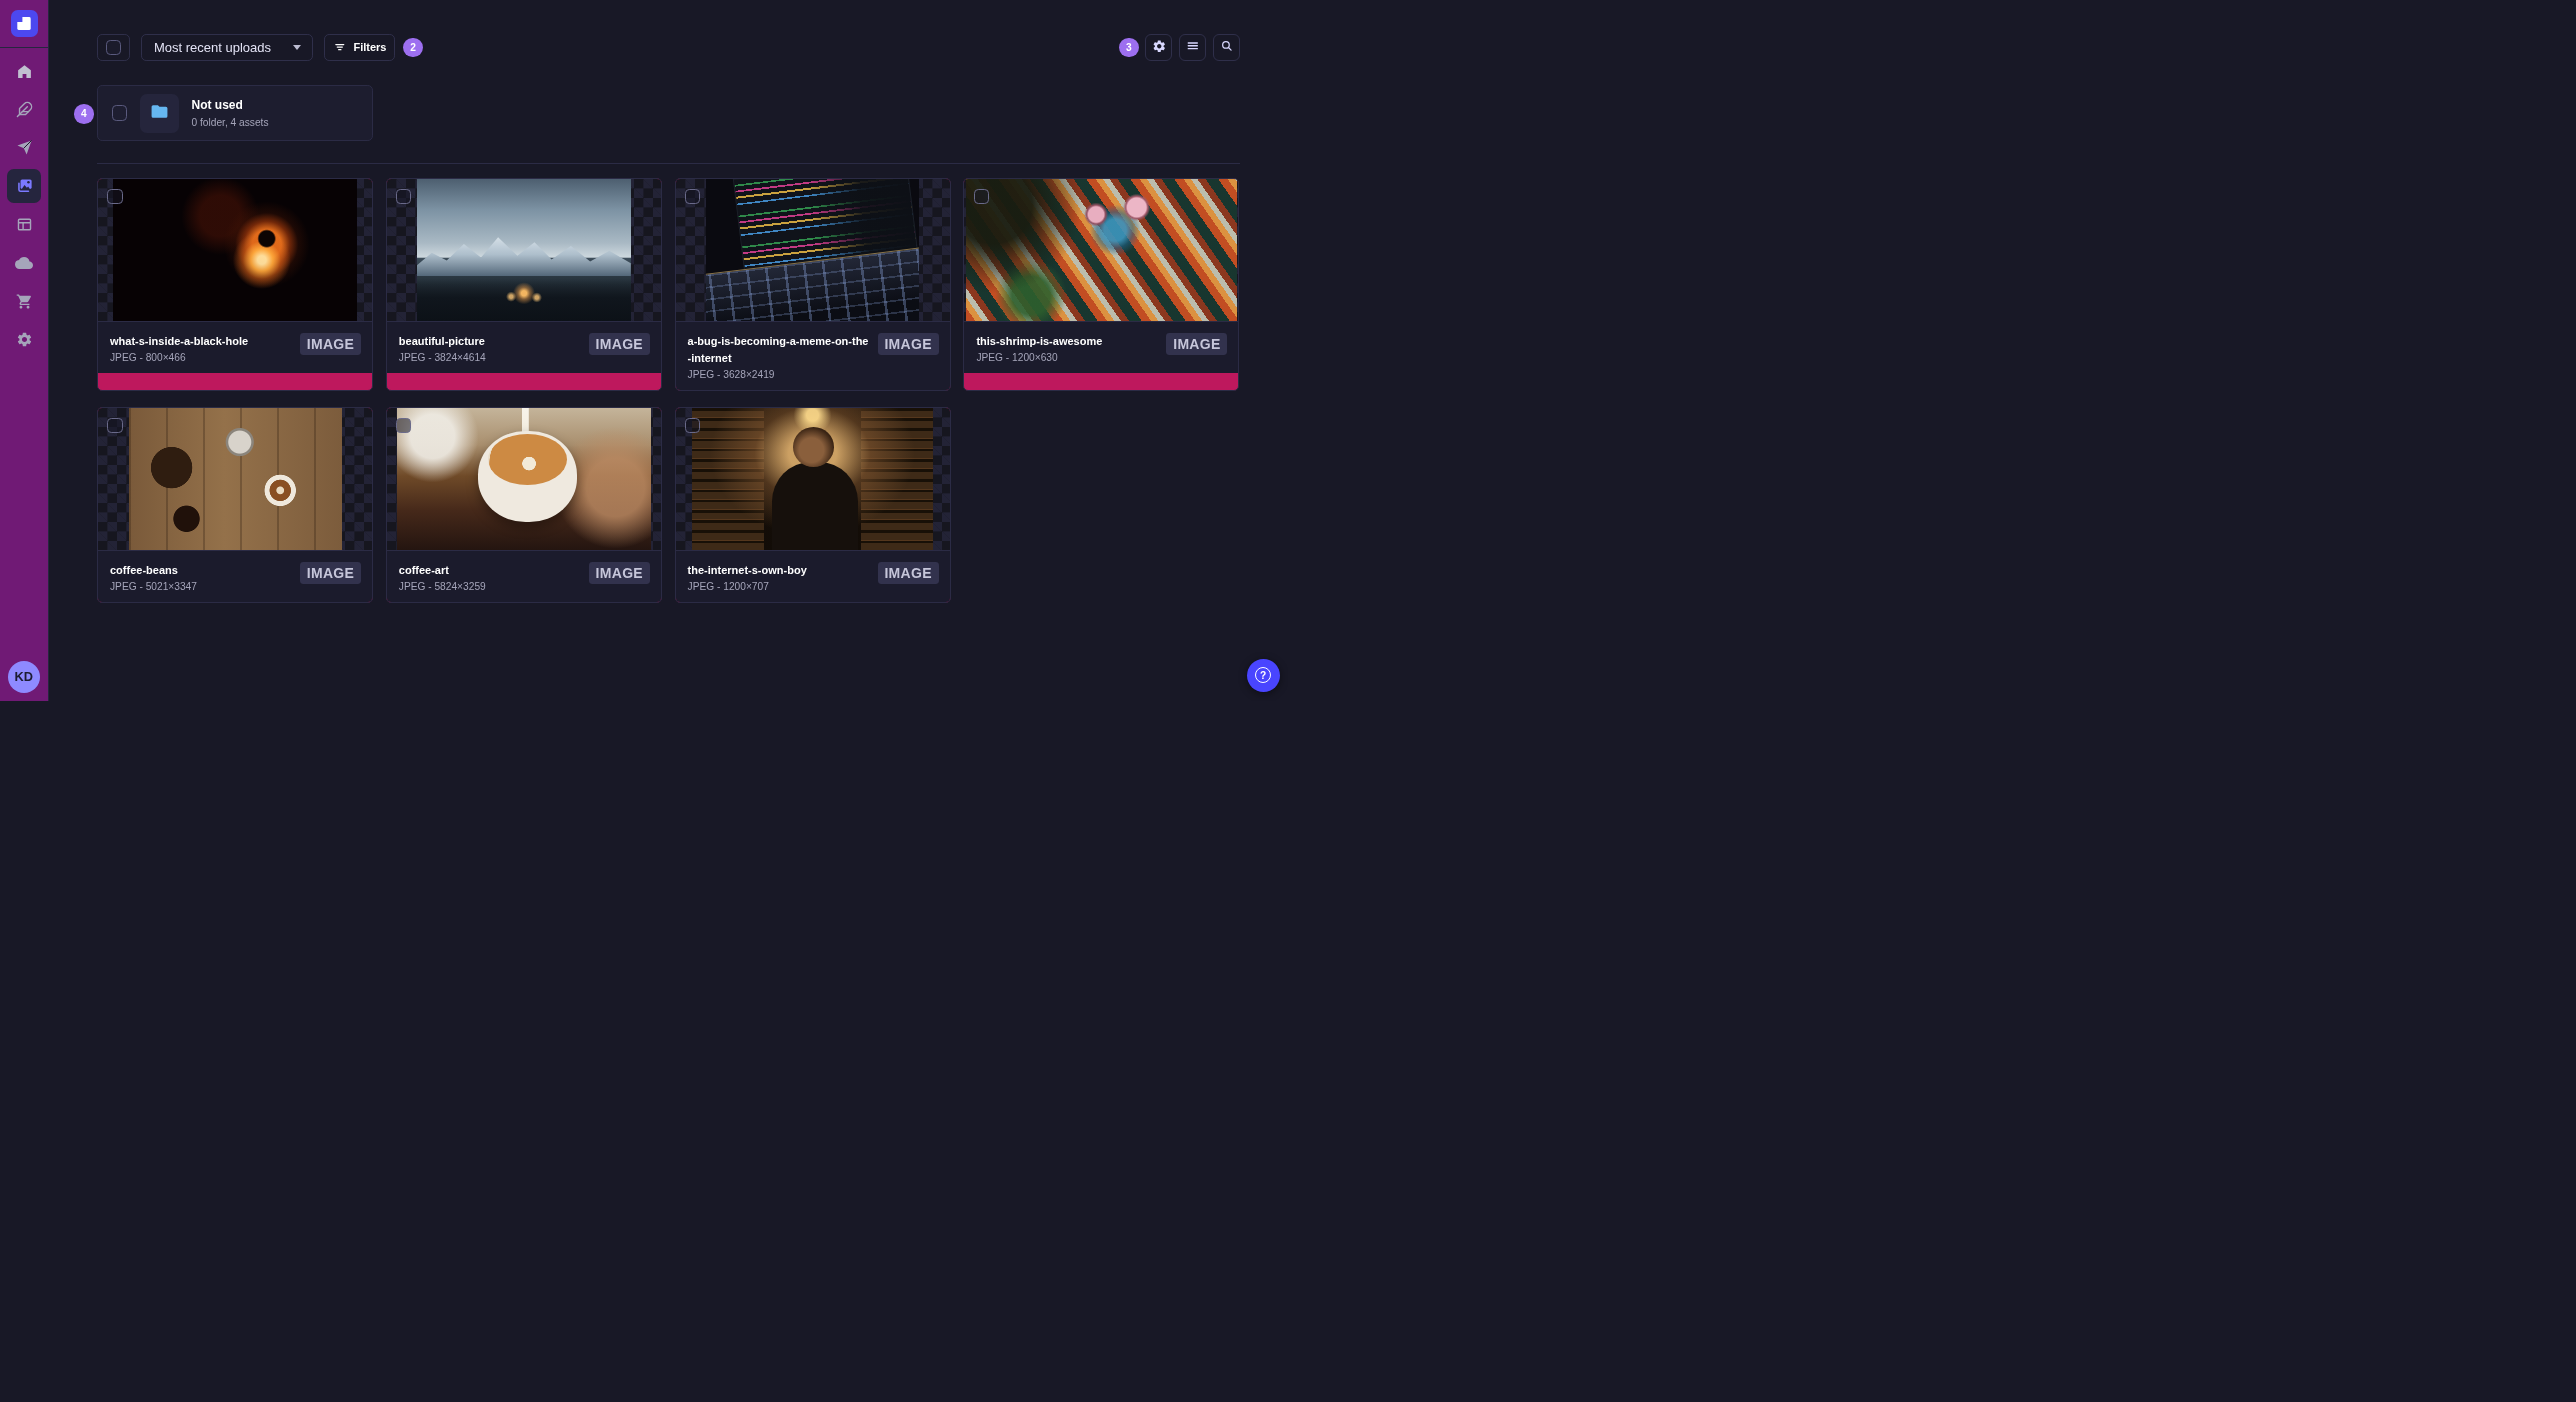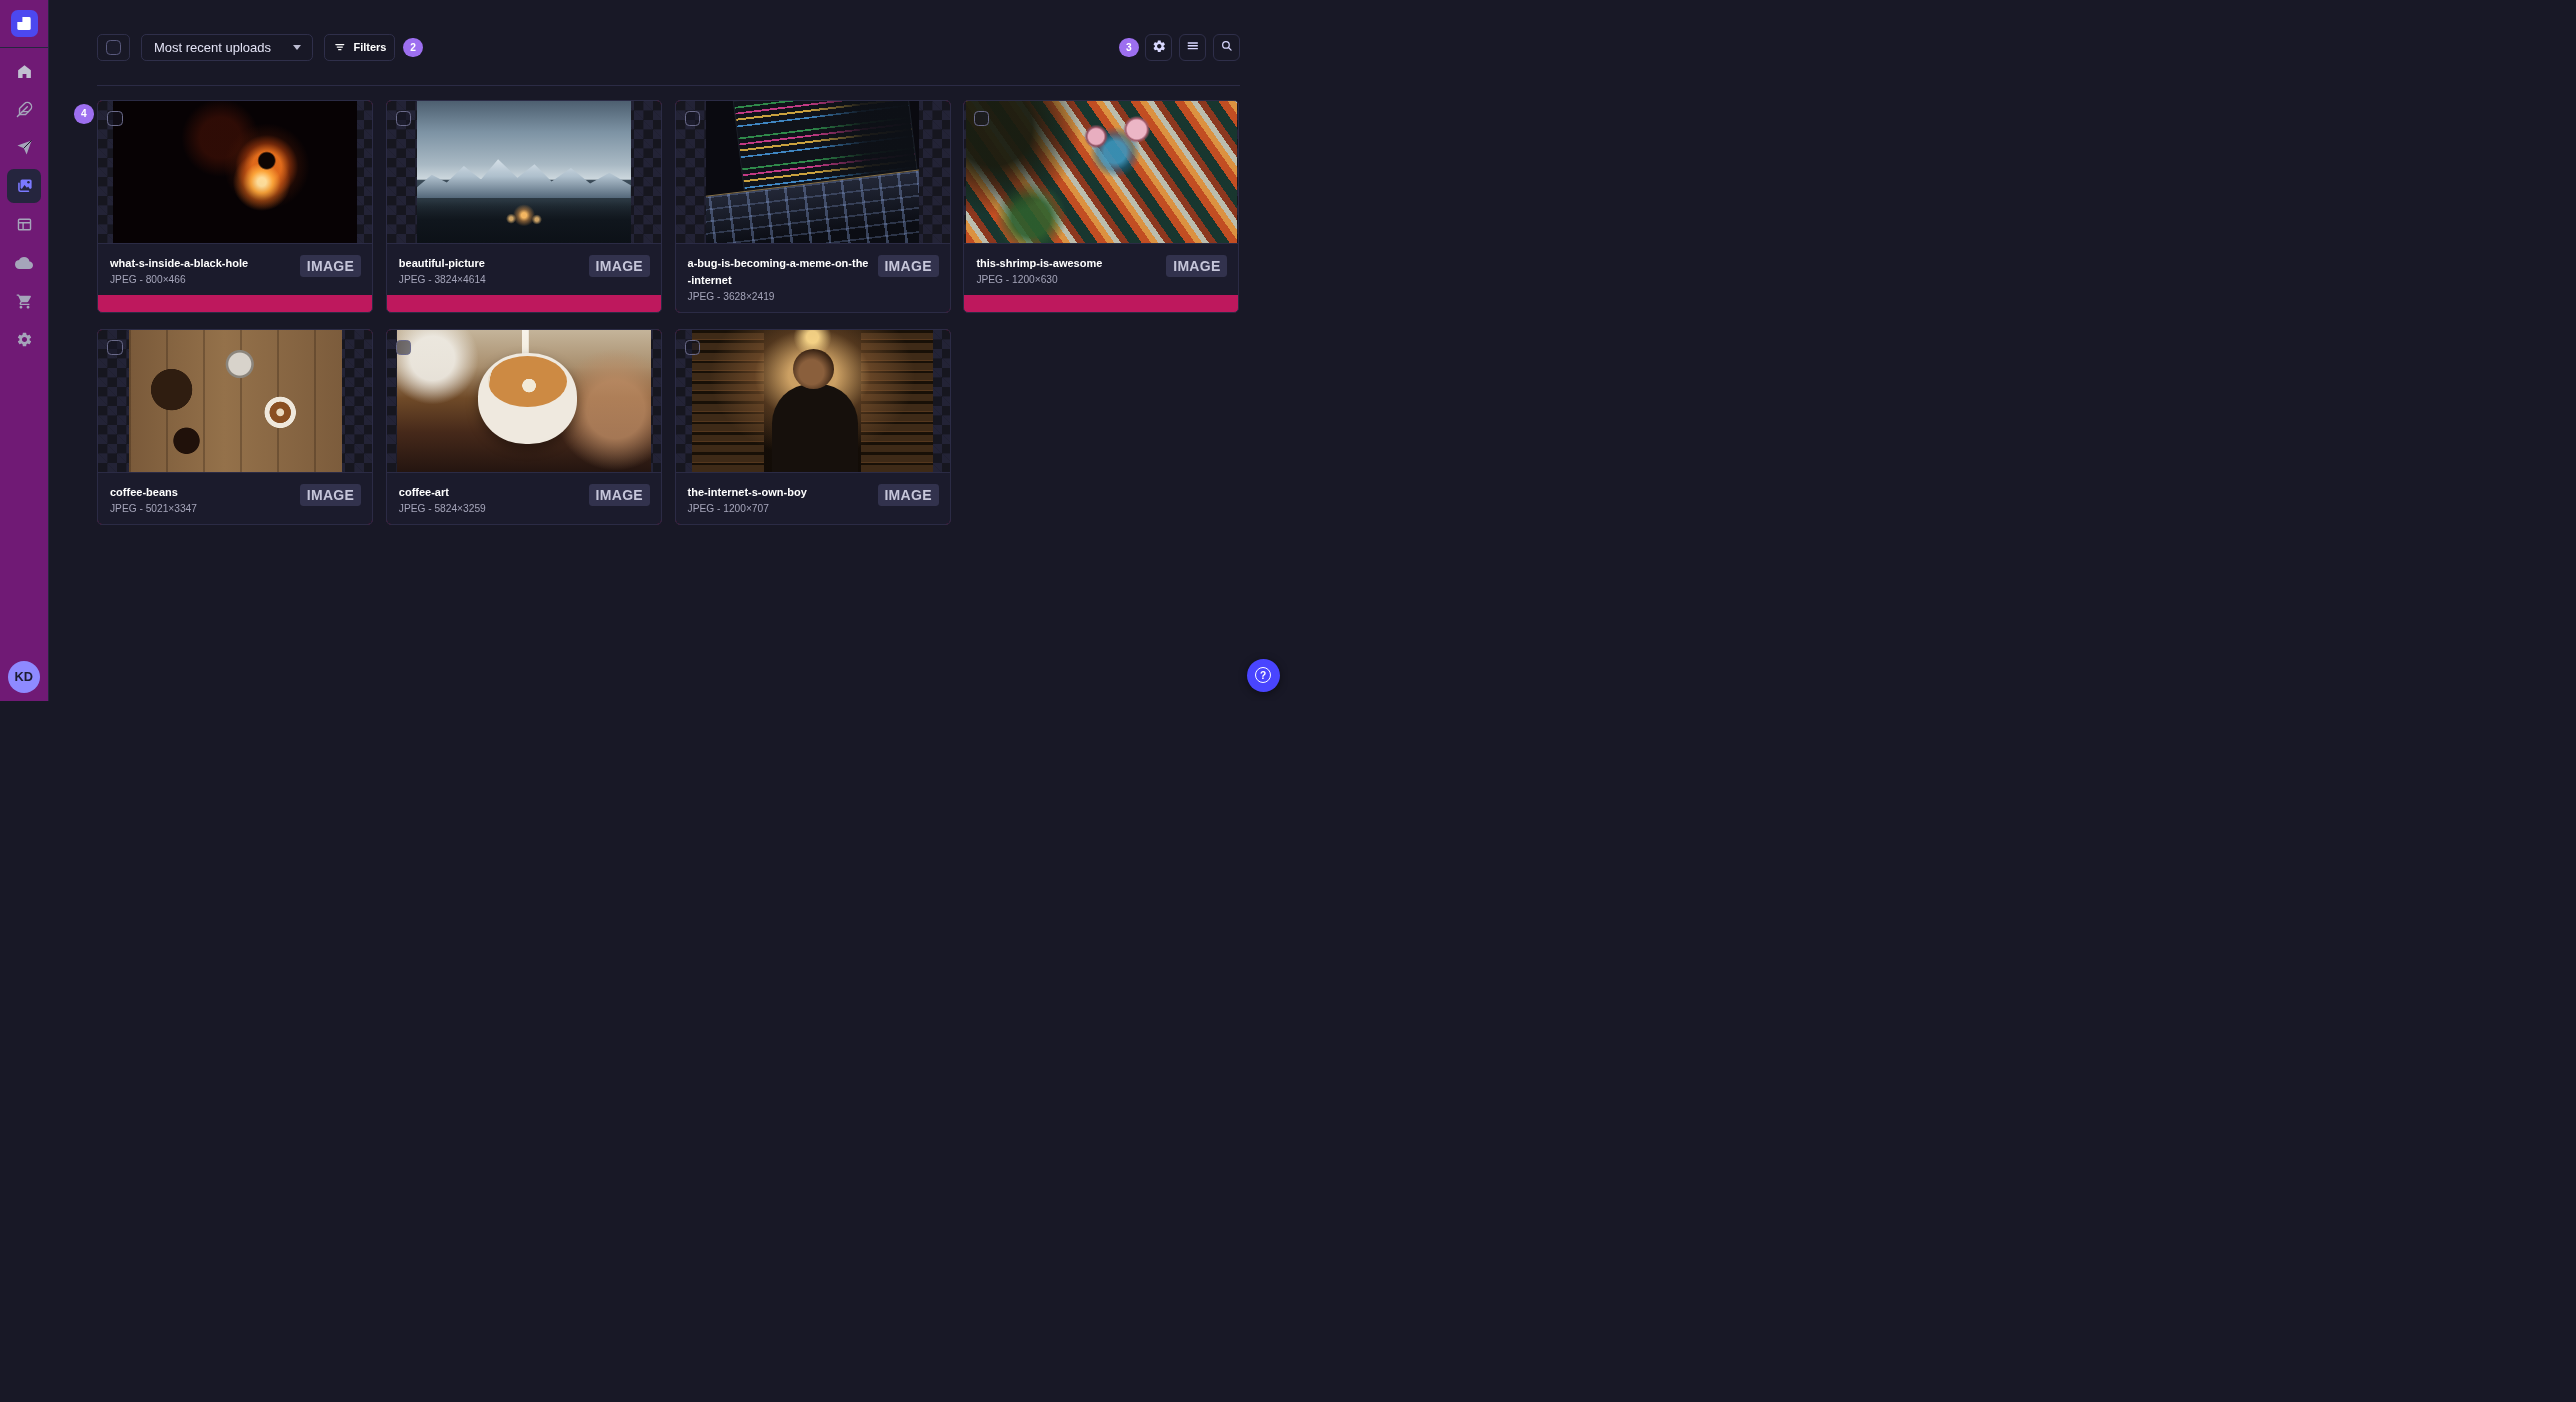--- a/index.html
+++ b/index.html
@@ -250,20 +250,32 @@
           <span><svg width="13.6" height="13.6" viewBox="0 0 24 24" fill="none" stroke="#d9d8ff" stroke-width="2.2" stroke-linecap="round">
                 <circle cx="10.5" cy="10.5" r="5.8"></circle>
                 <path d="m15 15 4.6 4.6"></path>
               </svg></span>
         </button>
       </div>
     </div>
 
     <section class="folders">
       <span class="step step-4">4</span>
+      <div class="folder-card">
+        <span class="checkbox"></span>
+        <div class="folder-tile">
+          <span><svg width="19" height="19" viewBox="0 0 24 24">
+                <path d="M10 4H4a2 2 0 0 0-2 2v12a2 2 0 0 0 2 2h16a2 2 0 0 0 2-2V8a2 2 0 0 0-2-2h-8l-2-2z" fill="#66b7f1"></path>
+              </svg></span>
+        </div>
+        <div>
+          <div class="folder-name">Not used</div>
+          <div class="folder-meta">0 folder, 4 assets</div>
+        </div>
+      </div>
     </section>
 
     <div class="divider"></div>
 
     <section class="assets">
       <div class="grid">
 
         <div class="card">
           <span class="checkbox"></span>
           <div class="media">

